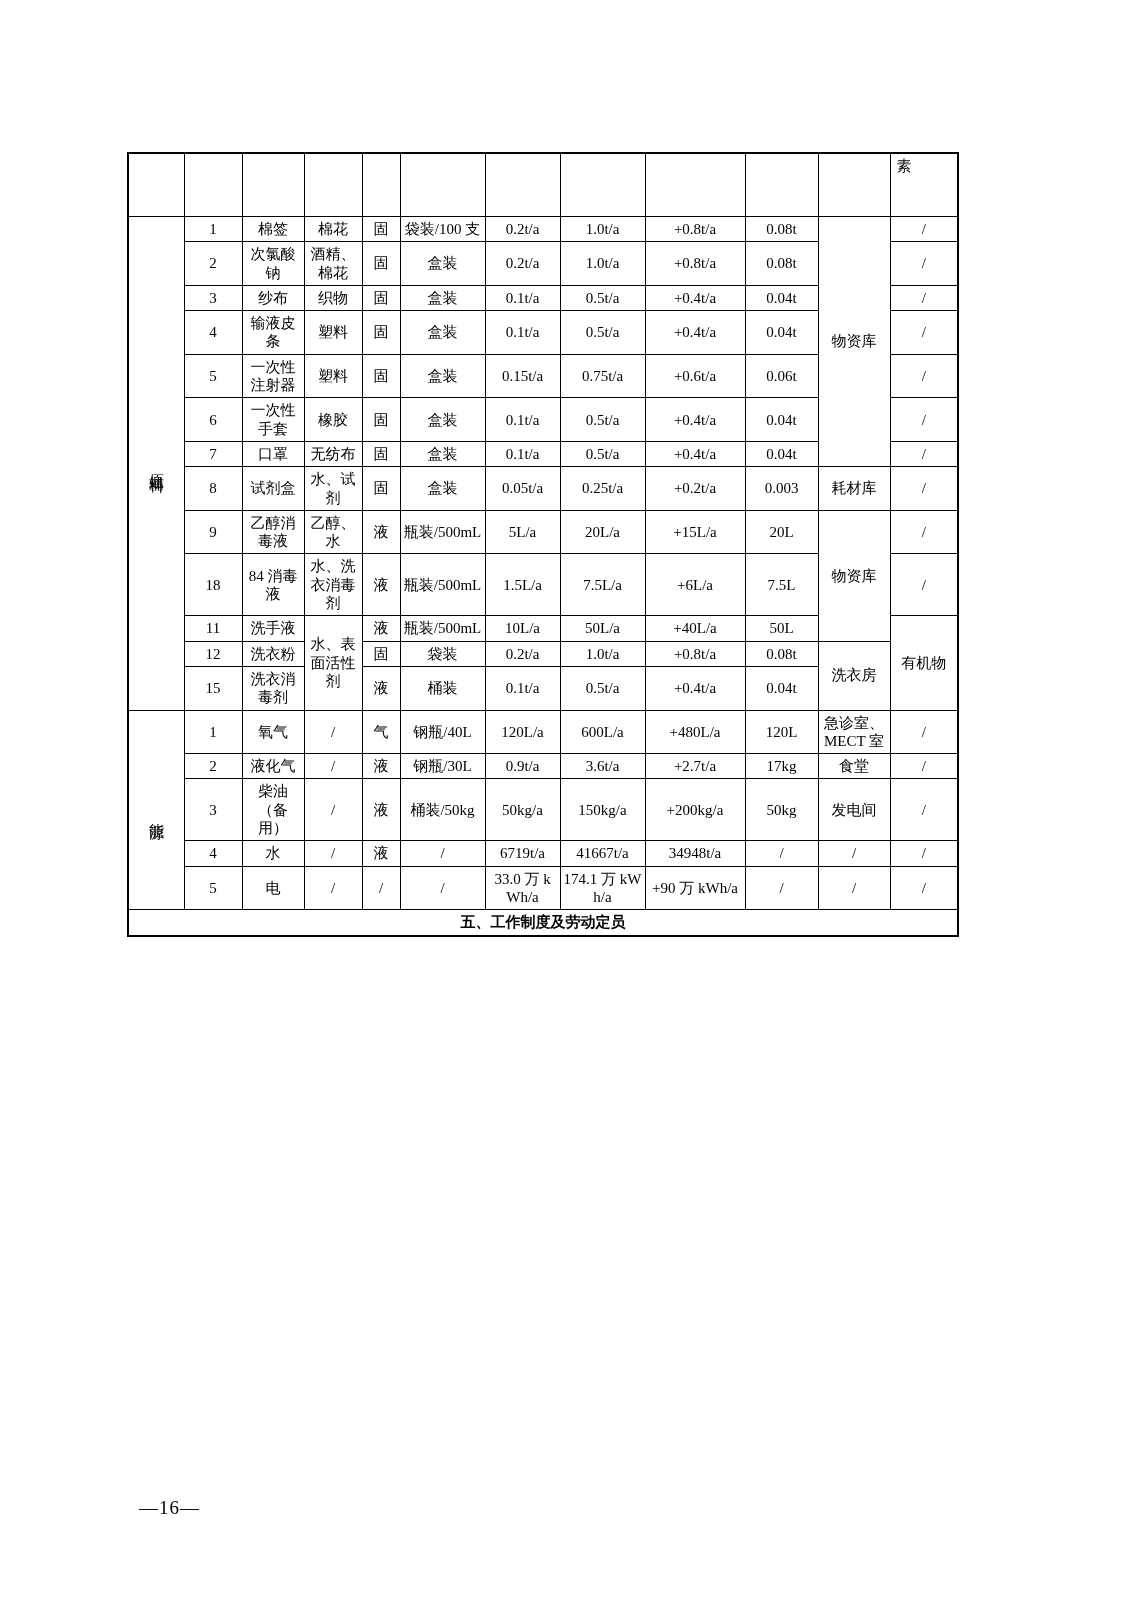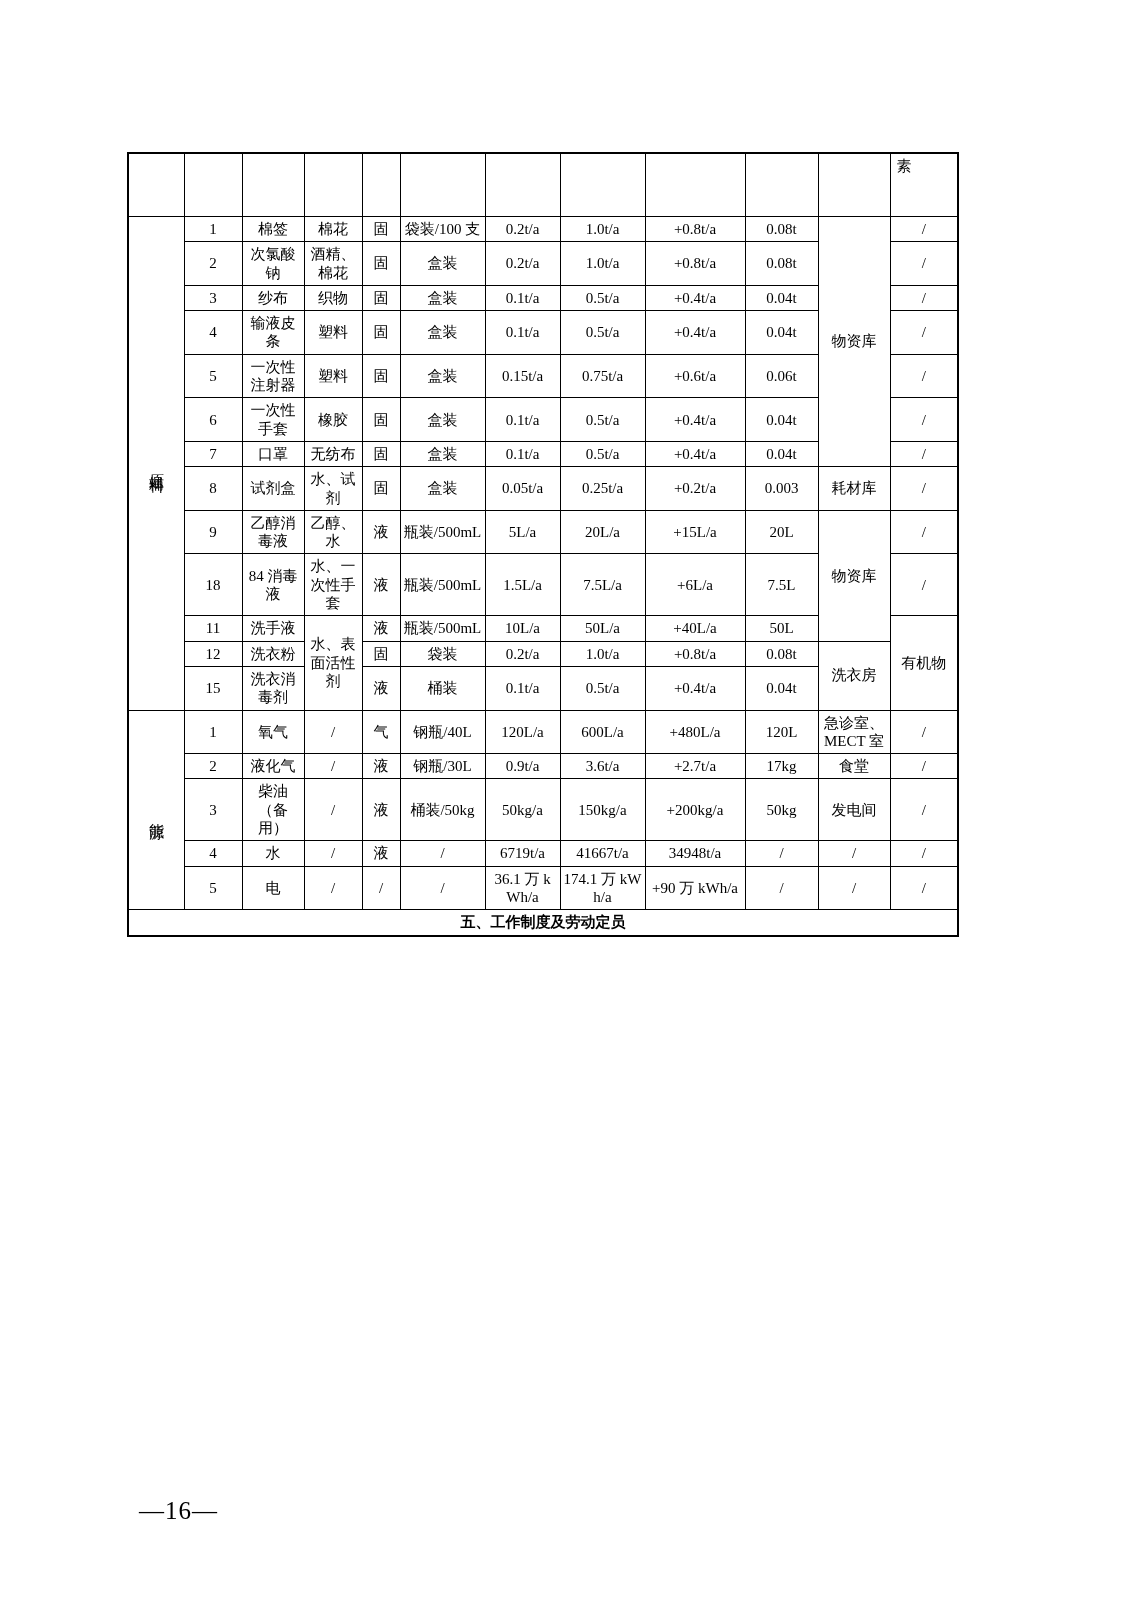--- a/index.html
+++ b/index.html
@@ -74,21 +74,21 @@
     text-align: left;
     font-weight: bold;
     font-size: 17px;
     padding: 7px 6px 7px 78px;
     font-family: Liberation Sans, sans-serif;
   }
   .pagenum {
     position: absolute;
     left: 139px;
     top: 1497px;
-    font-size: 25px;
+    font-size: 19px;
     letter-spacing: 1px;
     font-family: "Liberation Serif", serif;
   }
 </style>
 </head>
 <body>
 
 <div class="page">
 
   <div class="table-wrap">
@@ -243,21 +243,21 @@
           <td>20L/a</td>
           <td>+15L/a</td>
           <td>20L</td>
           <td rowspan="3">物资库</td>
           <td>/</td>
         </tr>
 
         <tr>
           <td>18</td>
           <td>84 消毒液</td>
-          <td>水、一次性手套</td>
+          <td>水、洗衣消毒剂</td>
           <td>液</td>
           <td>瓶装/500mL</td>
           <td>1.5L/a</td>
           <td>7.5L/a</td>
           <td>+6L/a</td>
           <td>7.5L</td>
           <td>/</td>
         </tr>
 
         <tr>
@@ -354,21 +354,21 @@
           <td>/</td>
           <td>/</td>
         </tr>
 
         <tr>
           <td>5</td>
           <td>电</td>
           <td>/</td>
           <td>/</td>
           <td>/</td>
-          <td>36.1 万 kWh/a</td>
+          <td>33.0 万 kWh/a</td>
           <td>174.1 万 kWh/a</td>
           <td>+90 万 kWh/a</td>
           <td>/</td>
           <td>/</td>
           <td>/</td>
         </tr>
 
         <tr class="heading-row thickline-top">
           <td colspan="12">五、工作制度及劳动定员</td>
         </tr>

